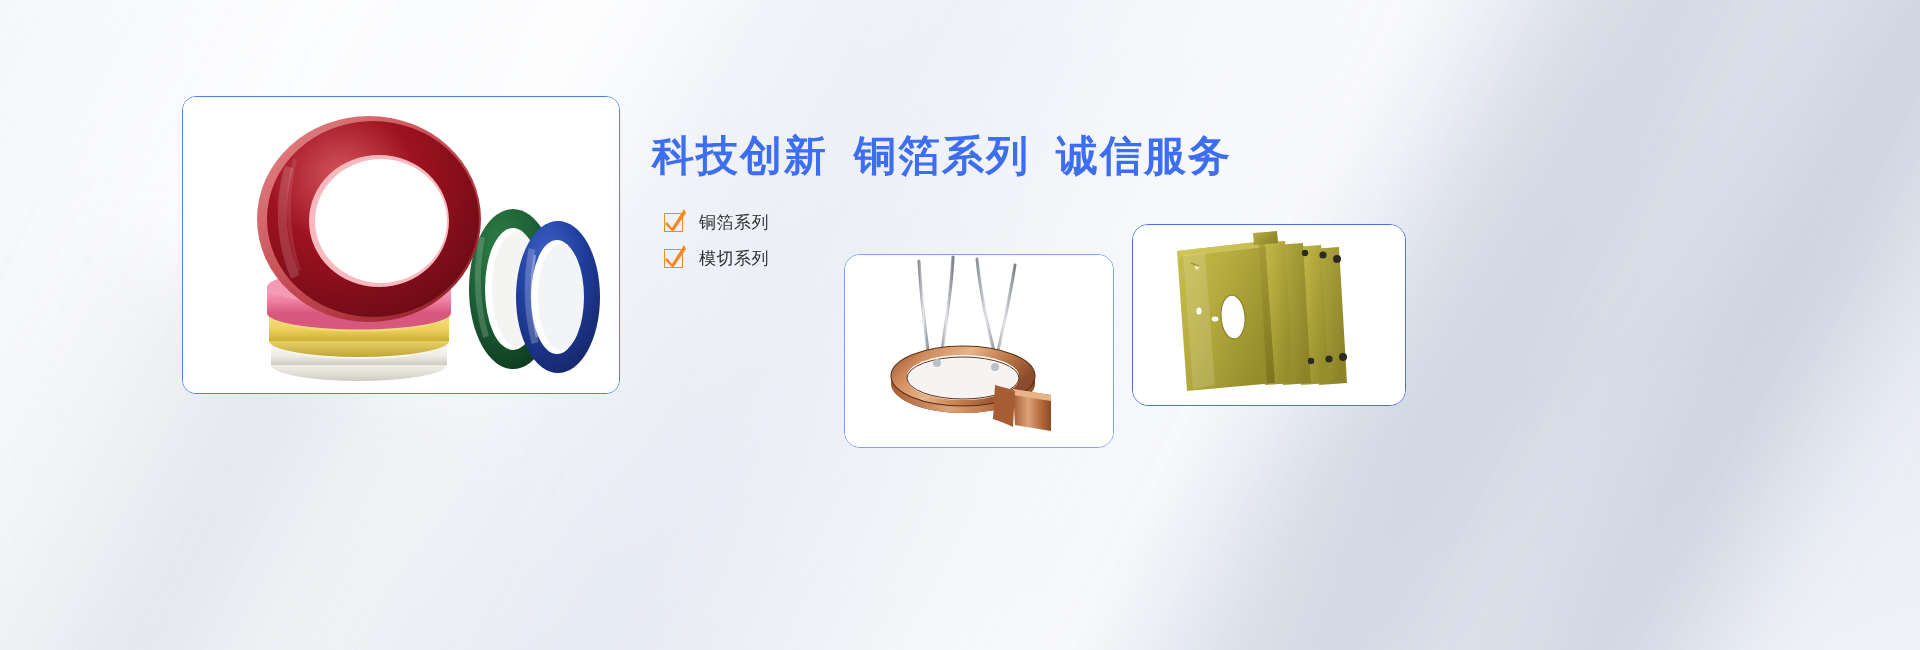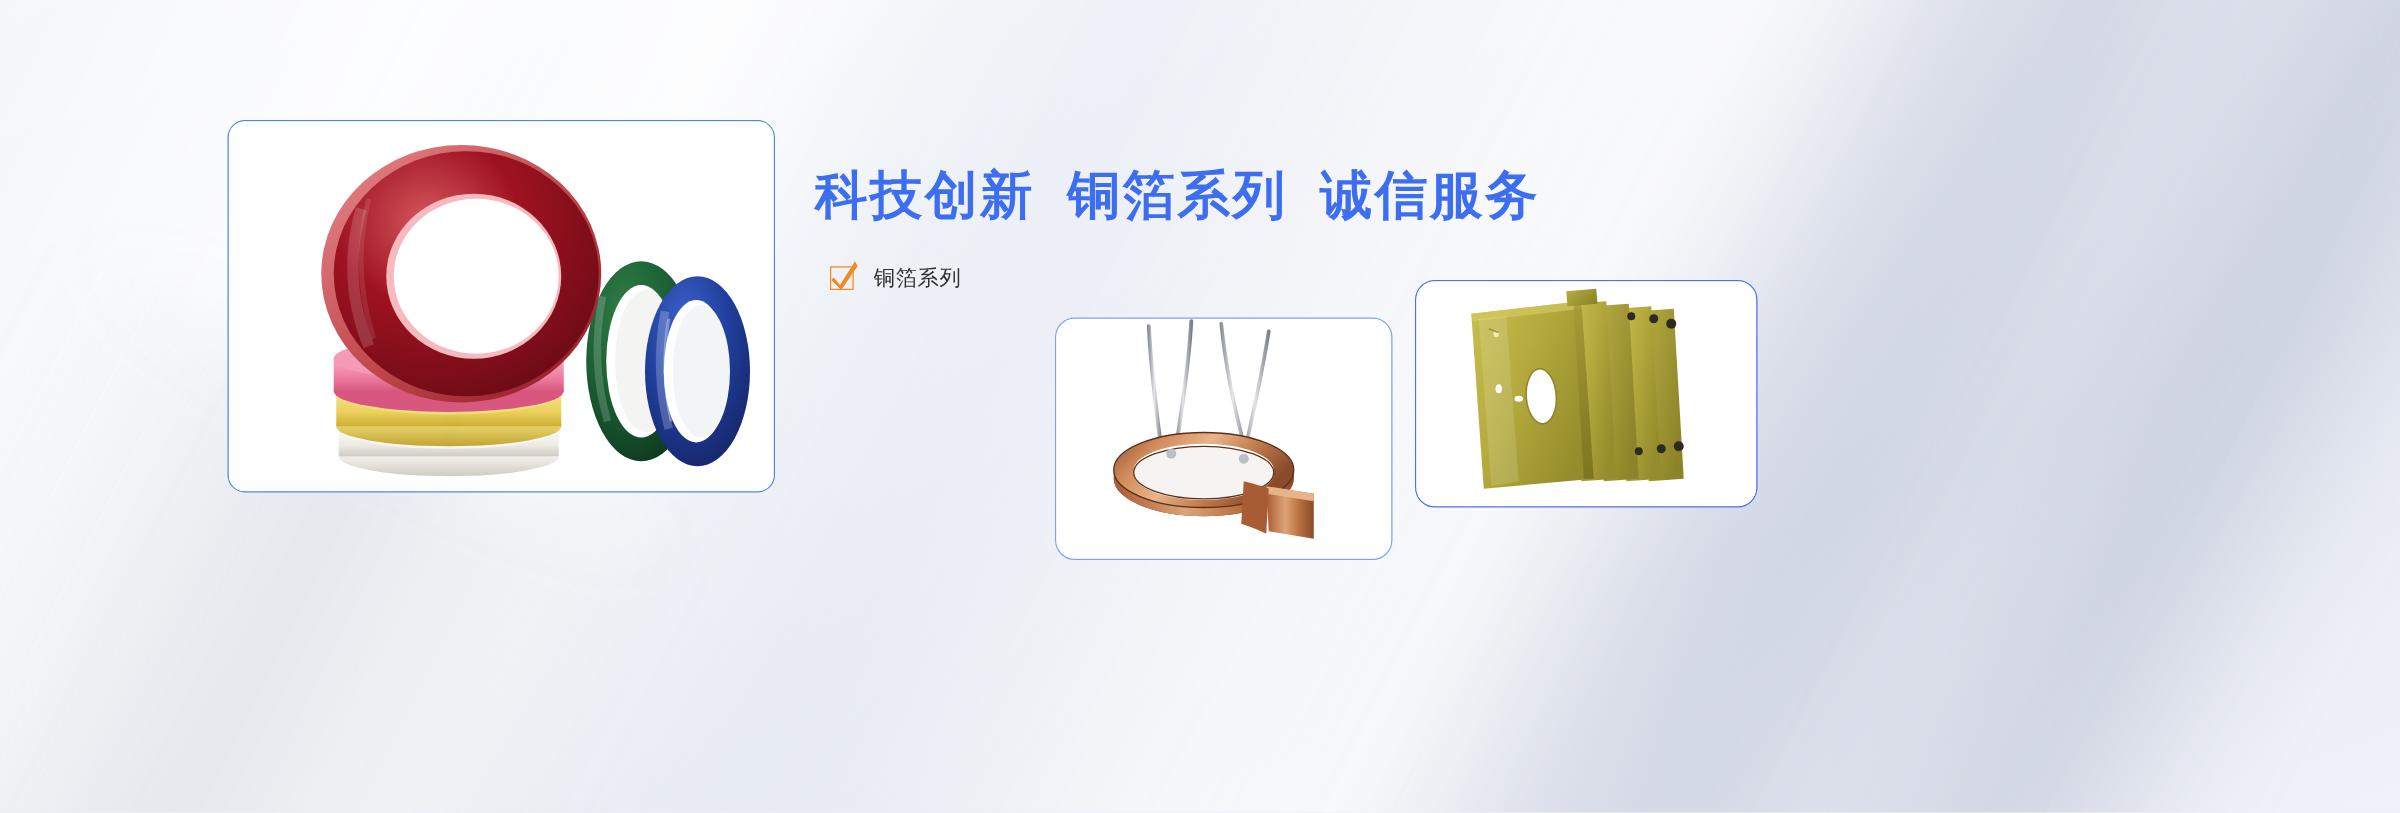--- a/index.html
+++ b/index.html
@@ -198,20 +198,28 @@
     <div class="feat">
       <span class="chk">
         <svg width="26" height="28" viewBox="0 0 26 28">
           <path d="M5 15 L10 21 L22 2 L24 6 L11 25 L3 17 Z" fill="#f18a21"></path>
         </svg>
       </span>
       <span class="feat-label">铜箔系列</span>
     </div>
 
 
+    <div class="feat">
+      <span class="chk">
+        <svg width="26" height="28" viewBox="0 0 26 28">
+          <path d="M5 15 L10 21 L22 2 L24 6 L11 25 L3 17 Z" fill="#f18a21"></path>
+        </svg>
+      </span>
+      <span class="feat-label">模切系列</span>
+    </div>
 
   </div>
 
   <div class="card" id="card-foil">
     <div class="photo">
       <svg width="268" height="192" viewBox="0 0 268 192">
         <defs>
           <linearGradient id="cu1" x1="0" y1="0" x2="1" y2="0.4">
             <stop offset="0%" stop-color="#8c4b2a"></stop>
             <stop offset="25%" stop-color="#d08b5c"></stop>

